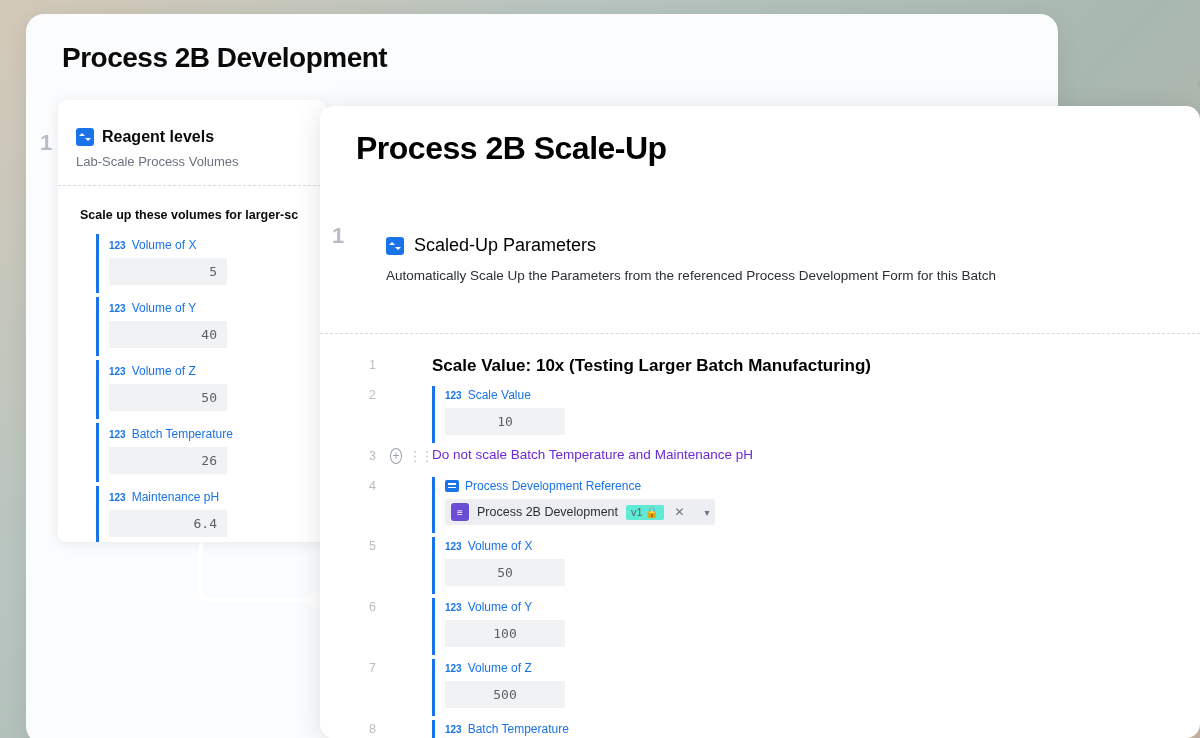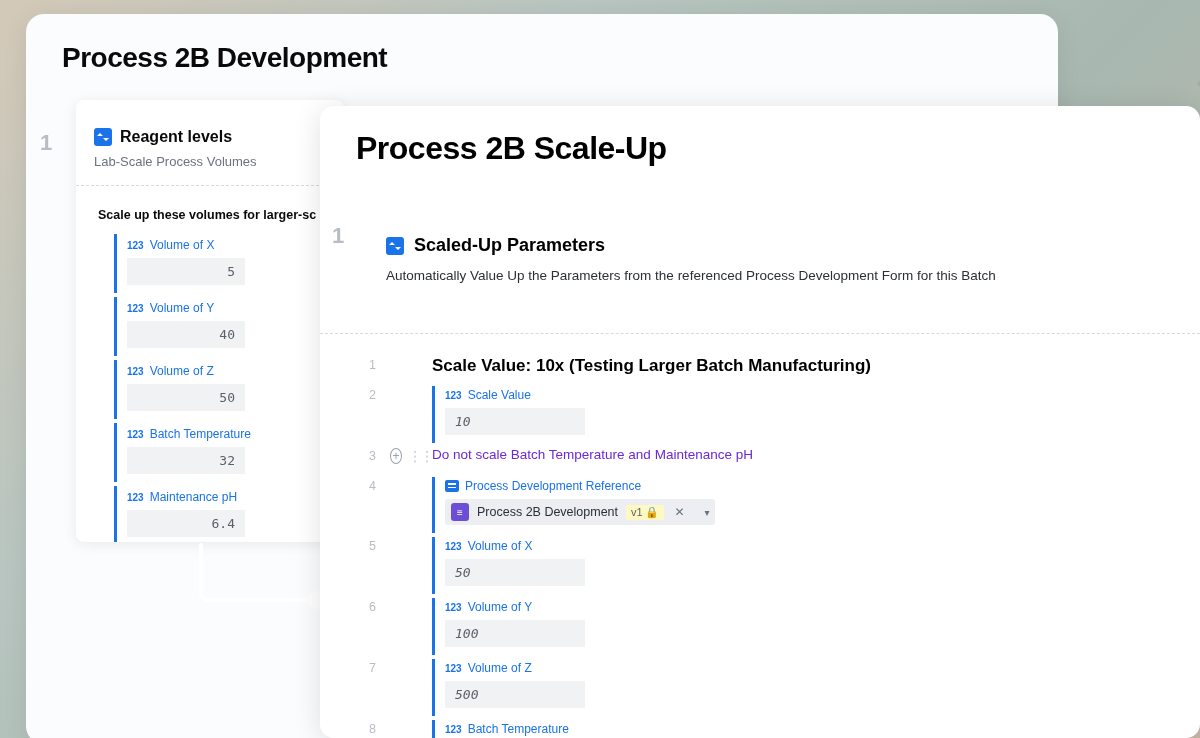--- a/index.html
+++ b/index.html
@@ -14,21 +14,21 @@
   border:16px solid rgba(160,140,120,.25); border-radius:50%; border-top-color:transparent; border-left-color:transparent; }
 
 .card-main {
   position: absolute; top: 14px; left: 26px; width: 1032px; height: 730px;
   background: #fbfcfe; border-radius: 18px; box-shadow: 0 4px 24px rgba(0,0,0,.08);
   padding: 28px 36px 0;
 }
 .card-main h1 { font-size: 28px; font-weight: 700; letter-spacing: -.5px; color:#0a0a0a; }
 
 .panel-left {
-  position:absolute; top:100px; left:76px; width:268px; height:442px;
+  position:absolute; top:100px; left:58px; width:268px; height:442px;
   background:#fff; border-radius:8px; box-shadow:0 2px 14px rgba(0,0,0,.08); overflow:hidden;
 }
 .panel-right {
   position:absolute; top:106px; left:320px; width:880px; height:632px;
   background:#fff; border-radius:14px; box-shadow:0 4px 28px rgba(0,0,0,.12);
   padding: 24px 36px 0 36px;
 }
 
 .step-num {
   position:absolute; font-size:22px; font-weight:700; color:#b8bcc4;
@@ -52,49 +52,49 @@
 .type-pill { font-size:10px; font-weight:700; color:#1a73e8; }
 .field-name { font-size:12px; color:#1a73e8; font-weight:500; }
 .field-value {
   background:#f1f2f4; font-family:"SFMono-Regular",Menlo,Consolas,monospace;
   font-size:13px; color:#5a5f68; text-align:right; padding:6px 10px; margin-top:6px; width:118px;
 }
 
 .panel-right h1 { font-size:32px; font-weight:700; letter-spacing:-.5px; }
 .panel-right .section { margin-top:68px; padding-left:30px; }
 .sec-title-row { display:flex; align-items:center; gap:10px; }
-.sec-title { font-size:18px; font-weight:700; }
+.sec-title { font-size:18px; font-weight:400; }
 .sec-desc { font-size:13.5px; color:#2b2f36; margin-top:12px; }
 .panel-right .dashed2 { border:none; border-top:1px dashed #d6dae0; margin:50px -36px 0; }
 
 .rows { margin-top:20px; }
 .row { display:flex; align-items:flex-start; min-height:30px; padding:2px 0; }
 .row .ln { width:34px; text-align:right; font-size:12.5px; color:#b8bcc4; font-family:inherit; padding-right:14px; padding-top:2px; }
 .row .gutter { width:42px; display:flex; align-items:center; gap:6px; padding-top:1px; }
 .row .content { flex:1; }
 
 .row-title { font-size:17px; font-weight:700; }
 .row-text { font-size:13.5px; color:#6d28d9; }
 
 .field-big { display:flex; margin-right:260px; }
 .field-big .bar { width:3px; background:#1a73e8; }
 .field-big .inner { flex:1; padding:2px 10px 8px; }
-.field-big .field-value { width:140px; text-align:left; margin-left:0;font-style:italic; }
+.field-big .field-value { width:120px; text-align:center; margin-left:0; }
 
 .plus-circle { width:16px; height:16px; border:1.5px solid #9aa1ab; border-radius:50%; display:flex; align-items:center; justify-content:center; font-size:12px; color:#9aa1ab; line-height:1; }
 .grip { color:#c3c8d0; font-size:14px; letter-spacing:-2px; }
 
 .ref-chip {
   display:flex; align-items:center; gap:8px; background:#edeef1; border-radius:3px;
   padding:4px 6px; margin-top:6px; width:fit-content;
 }
 .ref-icon { width:18px; height:18px; background:#6b4dd6; border-radius:3px; display:flex; align-items:center; justify-content:center; }
 .ref-icon span { color:#fff; font-size:10px; }
 .ref-name { font-size:12.5px; color:#2b2f36; }
-.ref-ver { font-size:11px; background:#fef9c3; padding:1px 5px; border-radius:2px; color:#5a5f68; display:flex; align-items:center; gap:3px; }
+.ref-ver { font-size:11px; background:#5eead4; padding:1px 5px; border-radius:2px; color:#5a5f68; display:flex; align-items:center; gap:3px; }
 .ref-x { font-size:12px; color:#6b7280; padding:0 2px; }
 .ref-caret { font-size:10px; color:#6b7280; margin-left:10px; }
 
 .connector-path { position:absolute; top:542px; left:198px; pointer-events:none; }
 
 .form-icon { width:14px; height:12px; background:#1a73e8; border-radius:2px; position:relative; }
 .form-icon:before { content:""; position:absolute; top:3px; left:3px; right:3px; height:1.5px; background:#fff; }
 .form-icon:after { content:""; position:absolute; top:6.5px; left:3px; right:3px; height:1.5px; background:#fff; }
 </style>
 </head>
@@ -155,21 +155,21 @@
             <div class="field-value">50</div>
           </div>
         </div>
         <div class="field-row">
           <div class="bar"></div>
           <div class="inner">
             <div class="field-label">
               <span class="type-pill">123</span>
               <span class="field-name">Batch Temperature</span>
             </div>
-            <div class="field-value">32</div>
+            <div class="field-value">26</div>
           </div>
         </div>
         <div class="field-row">
           <div class="bar"></div>
           <div class="inner">
             <div class="field-label">
               <span class="type-pill">123</span>
               <span class="field-name">Maintenance pH</span>
             </div>
             <div class="field-value">6.4</div>
@@ -189,21 +189,21 @@
 
   <div class="section">
     <div class="sec-title-row">
       <span class="icon-flip">
         <svg width="12" height="12" viewBox="0 0 12 12">
             <path d="M3 2 L6 5 L0 5 Z M9 10 L6 7 L12 7 Z" fill="#fff"></path>
           </svg>
       </span>
       <span class="sec-title">Scaled-Up Parameters</span>
     </div>
-    <div class="sec-desc">Automatically Value Up the Parameters from the referenced Process Development Form for this Batch</div>
+    <div class="sec-desc">Automatically Scale Up the Parameters from the referenced Process Development Form for this Batch</div>
   </div>
 
   <hr class="dashed2">
 
   <div class="rows">
 
     <div class="row">
       <div class="ln">1</div>
       <div class="gutter"></div>
       <div class="content">

